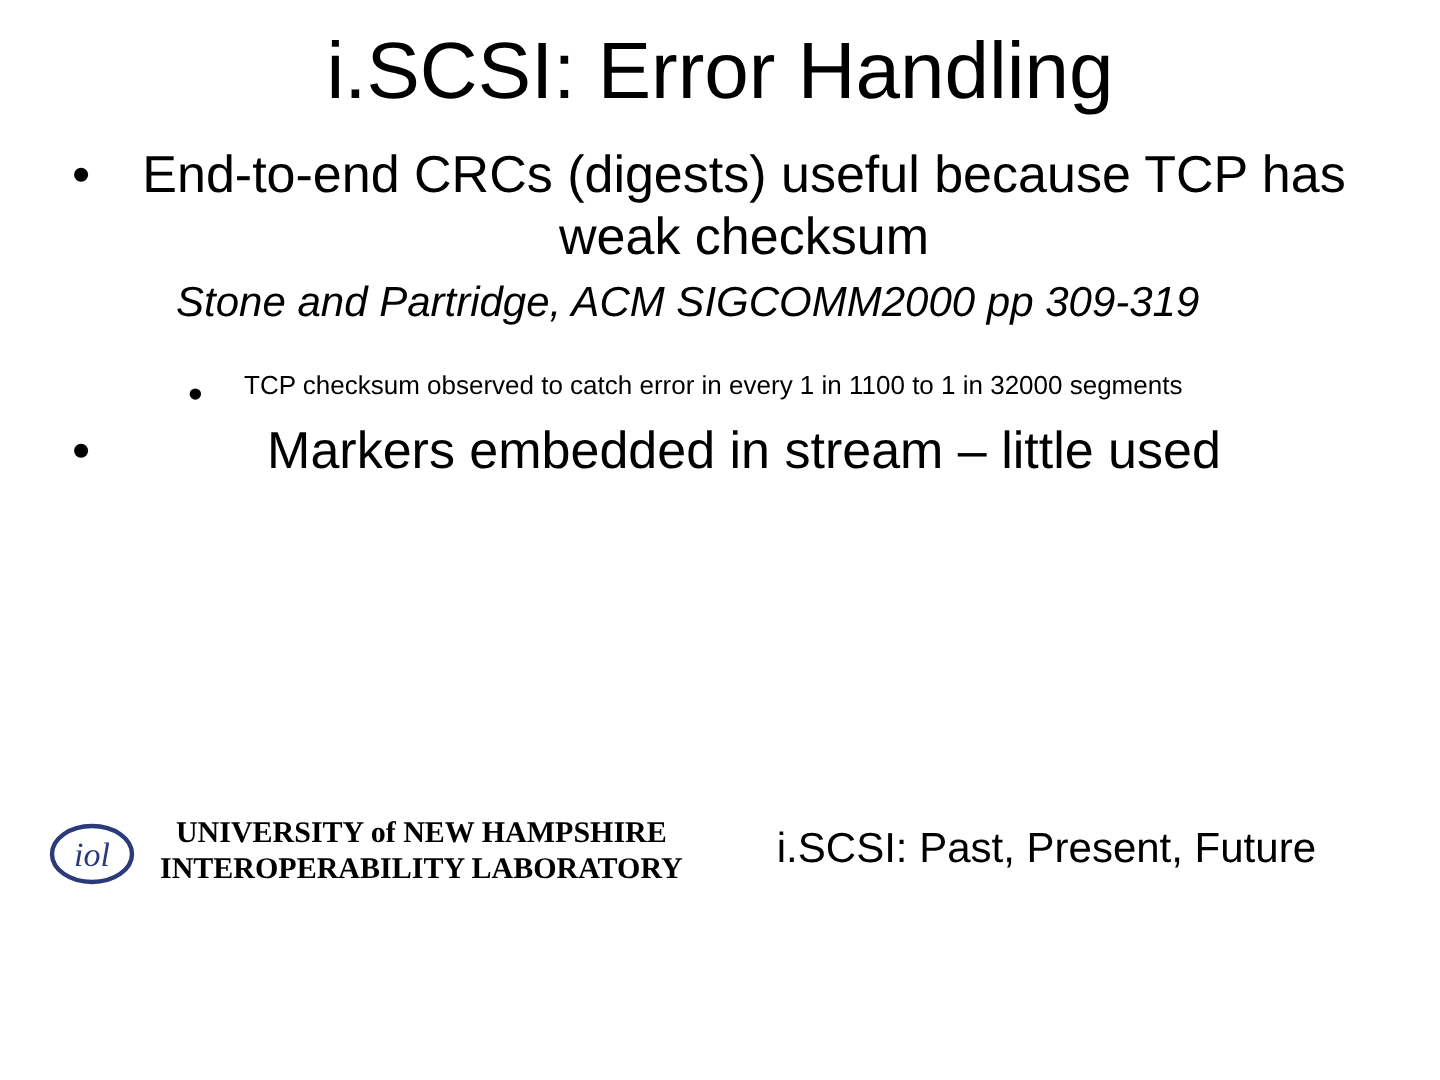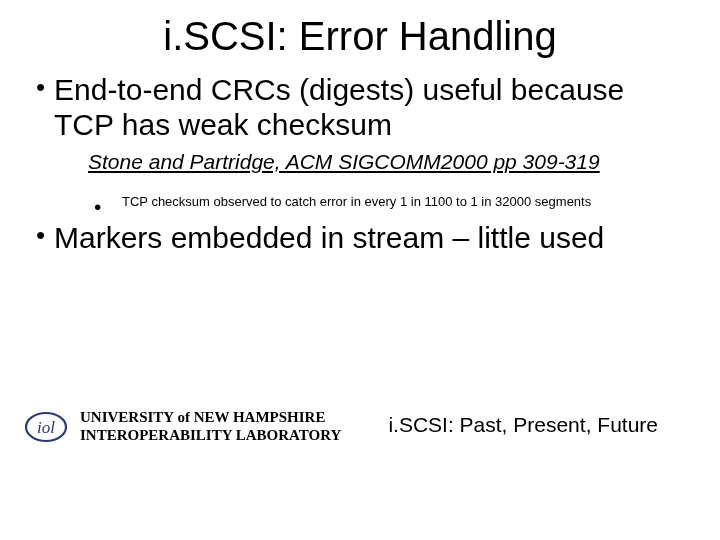--- a/index.html
+++ b/index.html
@@ -29,41 +29,41 @@
   }
   .body {
     position: absolute;
     left: 36px;
     right: 30px;
     top: 72px;
     font-family: Verdana, Geneva, sans-serif;
   }
   .bullet-l1 {
     position: relative;
-    font-size: 30px;
+    font-size: 26px;
     line-height: 1.18;
     padding-left: 18px;
     margin-bottom: 4px;
+    text-align: center;
   }
   .bullet-l1::before {
     content: "•";
     position: absolute;
     left: 0;
     top: 0;
     font-size: 26px;
   }
   .cite {
     font-size: 21px;
     font-style: italic;
     margin-left: 52px;
     line-height: 1.2;
     margin-top: 6px;
     margin-bottom: 6px;
     font-family: Verdana, Geneva, sans-serif;
-    text-decoration: underline;
   }
   .bullet-l2 {
     position: relative;
     font-size: 13px;
     line-height: 1.2;
     margin-left: 58px;
     padding-left: 22px;
     margin-bottom: 2px;
     margin-top: 20px;
   }
@@ -92,21 +92,21 @@
   .logo svg { width: 44px; height: 32px; display:block; }
   .org {
     position: absolute;
     left: 80px;
     bottom: 0px;
     font-family: "Times New Roman", Times, serif;
     font-size: 15px;
     line-height: 1.25;
     font-weight: bold;
   }
-  .org .line1, .org .line2 { display:block; }
+  .org .line1, .org .line2 { display:block;text-align:center; }
   .ftright {
     position: absolute;
     right: 62px;
     bottom: 8px;
     font-family: Verdana, Geneva, sans-serif;
     font-size: 21px;
   }
 </style>
 </head>
 <body>

